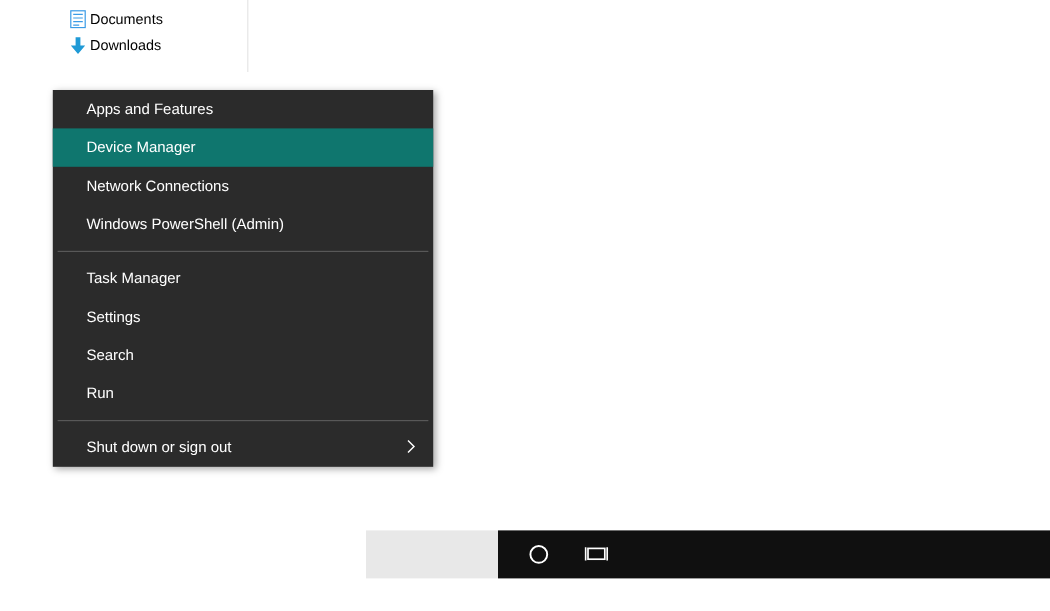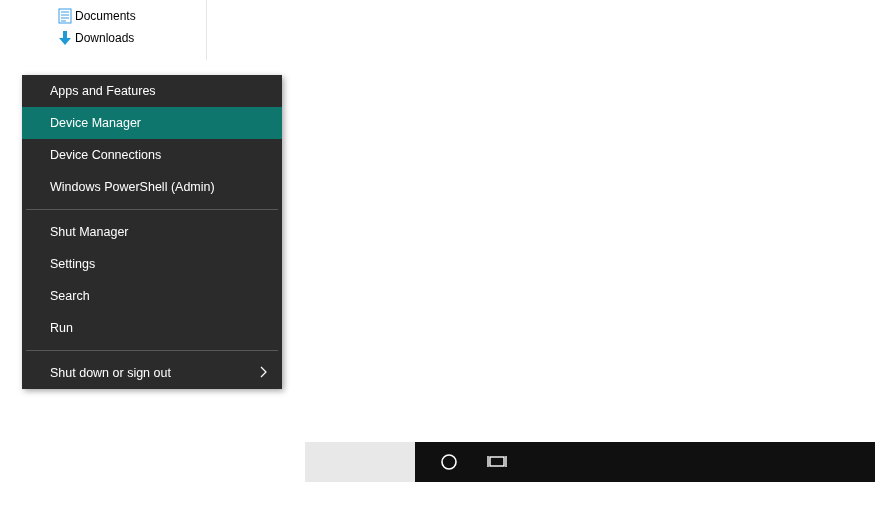--- a/index.html
+++ b/index.html
@@ -5,21 +5,21 @@
     * { box-sizing: border-box; margin: 0; padding: 0; }
     html, body { width: 875px; height: 509px; font-family: "Segoe UI", sans-serif; background: #fff; overflow: hidden; }
     
     .explorer-bg { position: absolute; left: 0; top: 0; width: 875px; height: 509px; background: #fff; }
     .explorer-nav { position: absolute; left: 55px; top: 5px; }
     .nav-item { display: flex; align-items: center; height: 22px; font-size: 12px; color: #000; cursor: default; }
     .nav-item .icon-wrap { width: 20px; display: flex; justify-content: center; }
     .nav-divider { position: absolute; left: 206px; top: 0; width: 1px; height: 60px; background: #e5e5e5; }
     
     .context-menu {
-      position: absolute; left: 22px; top: 75px; width: 260px;
+      position: absolute; left: 44px; top: 75px; width: 317px;
       background: #2b2b2b; color: #fff; font-size: 12.5px;
       box-shadow: 2px 2px 6px rgba(0,0,0,0.35);
     }
     .menu-item {
       display: flex; align-items: center; justify-content: space-between;
       height: 32px; padding: 0 14px 0 28px; cursor: default;
     }
     .menu-item.hover { background: #0f766e; }
     .menu-sep { height: 1px; background: #777; margin: 6px 4px; opacity: .6; }
     .chevron { color: #fff; font-size: 12px; }
@@ -74,30 +74,30 @@
 <div class="taskbar-left-edge"></div>
 
 <div class="context-menu">
   <div class="menu-item">
     <span>Apps and Features</span>
   </div>
   <div class="menu-item hover">
     <span>Device Manager</span>
   </div>
   <div class="menu-item">
-    <span>Device Connections</span>
+    <span>Network Connections</span>
   </div>
   <div class="menu-item">
     <span>Windows PowerShell (Admin)</span>
   </div>
 
   <div class="menu-sep"></div>
 
   <div class="menu-item">
-    <span>Shut Manager</span>
+    <span>Task Manager</span>
   </div>
   <div class="menu-item">
     <span>Settings</span>
   </div>
   <div class="menu-item">
     <span>Search</span>
   </div>
   <div class="menu-item">
     <span>Run</span>
   </div>

